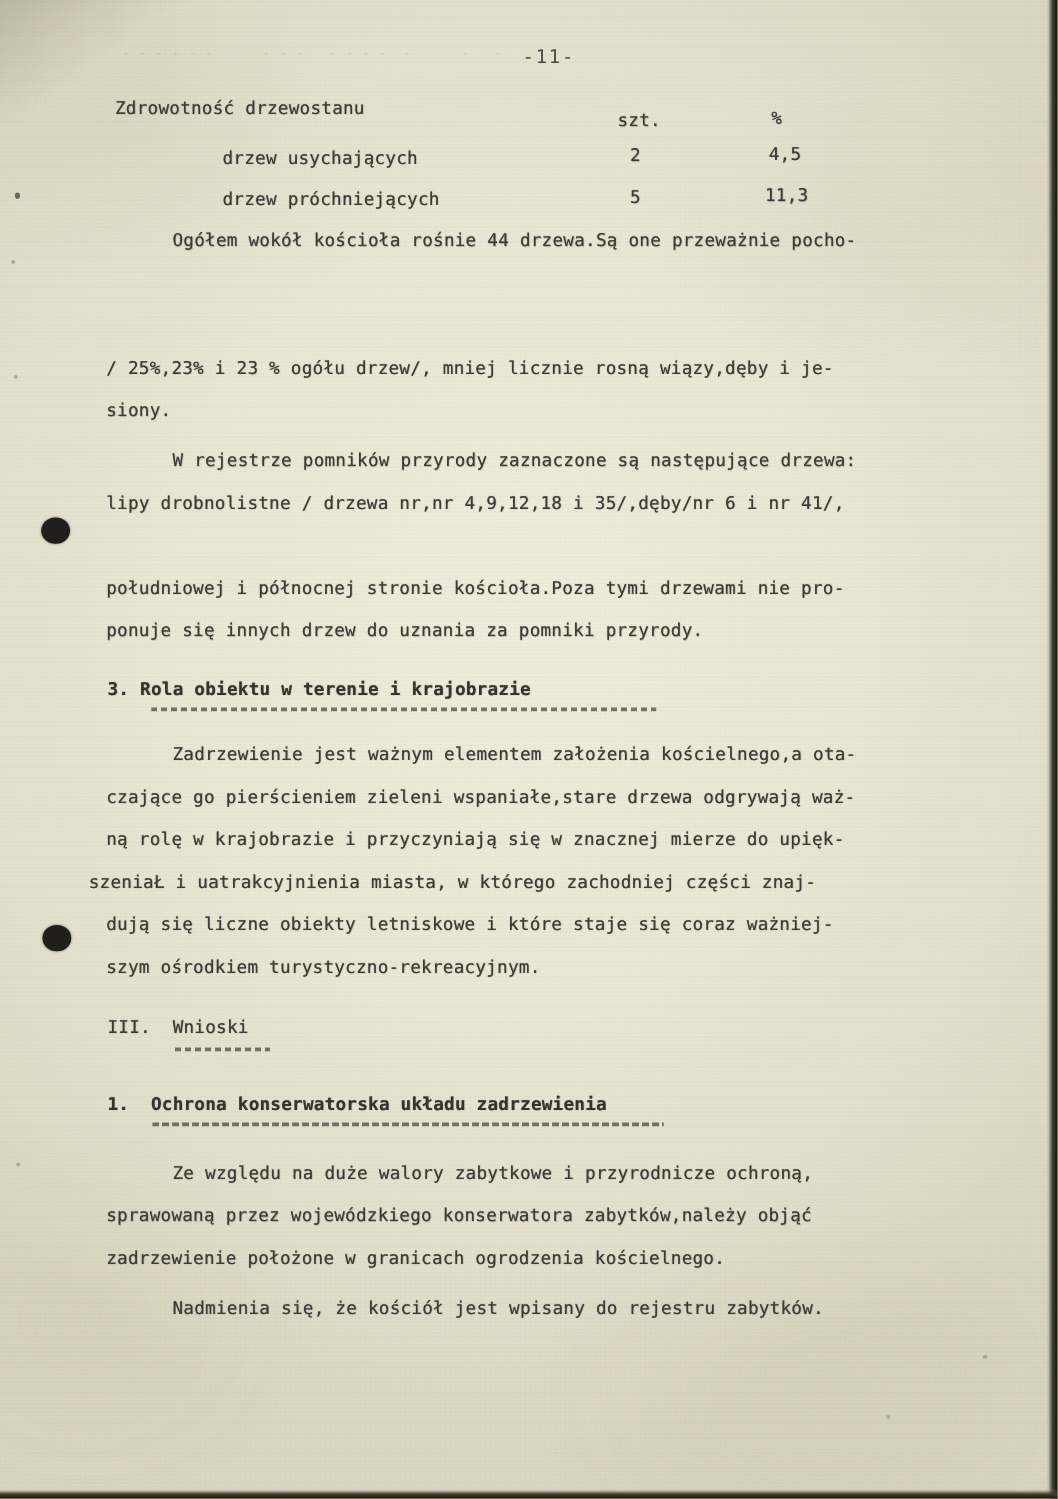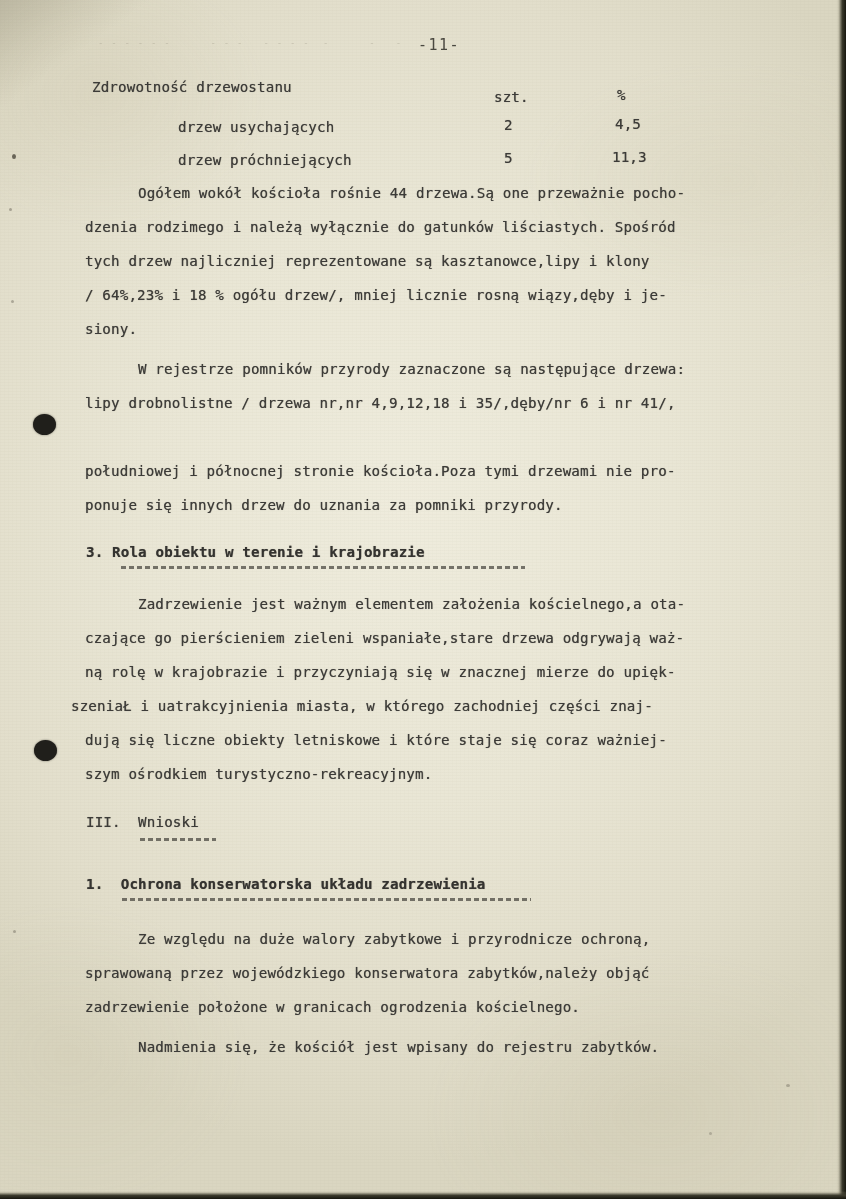--- a/index.html
+++ b/index.html
@@ -130,23 +130,21 @@
 
     <div class="ln" style="left:178px; top:120px;">drzew usychających</div>
     <div class="ln" style="left:504px; top:118px;">2</div>
     <div class="ln" style="left:615px; top:117px;">4,5</div>
 
     <div class="ln" style="left:178px; top:153px;">drzew próchniejących</div>
     <div class="ln" style="left:504px; top:151px;">5</div>
     <div class="ln" style="left:612px; top:150px;">11,3</div>
 
     <div class="ln" style="left:138px; top:186px;">Ogółem wokół kościoła rośnie 44 drzewa.Są one przeważnie pocho-</div>
-    <div class="ln" style="left:85px;  top:220px;">dzenia rodzimego i należą wyłącznie do gatunków liściastych. Spośród</div>
-    <div class="ln" style="left:85px;  top:254px;">tych drzew najliczniej reprezentowane są kasztanowce,lipy i klony</div>
-    <div class="ln" style="left:85px;  top:288px;">/ 64%,23% i 18 % ogółu drzew/, mniej licznie rosną wiązy,dęby i je-</div>
+    <div class="ln" style="left:85px;  top:288px;">/ 25%,23% i 23 % ogółu drzew/, mniej licznie rosną wiązy,dęby i je-</div>
     <div class="ln" style="left:85px;  top:322px;">siony.</div>
 
     <div class="ln" style="left:138px; top:362px;">W rejestrze pomników przyrody zaznaczone są następujące drzewa:</div>
     <div class="ln" style="left:85px;  top:396px;">lipy drobnolistne / drzewa nr,nr 4,9,12,18 i 35/,dęby/nr 6 i nr 41/,</div>
     <div class="ln" style="left:85px;  top:464px;">południowej i północnej stronie kościoła.Poza tymi drzewami nie pro-</div>
     <div class="ln" style="left:85px;  top:498px;">ponuje się innych drzew do uznania za pomniki przyrody.</div>
 
     <div class="ln bold" style="left:86px; top:545px;">3. Rola obiektu w terenie i krajobrazie</div>
     <div class="dash-rule" style="left:121px; top:566px; width:404px;"></div>
 

